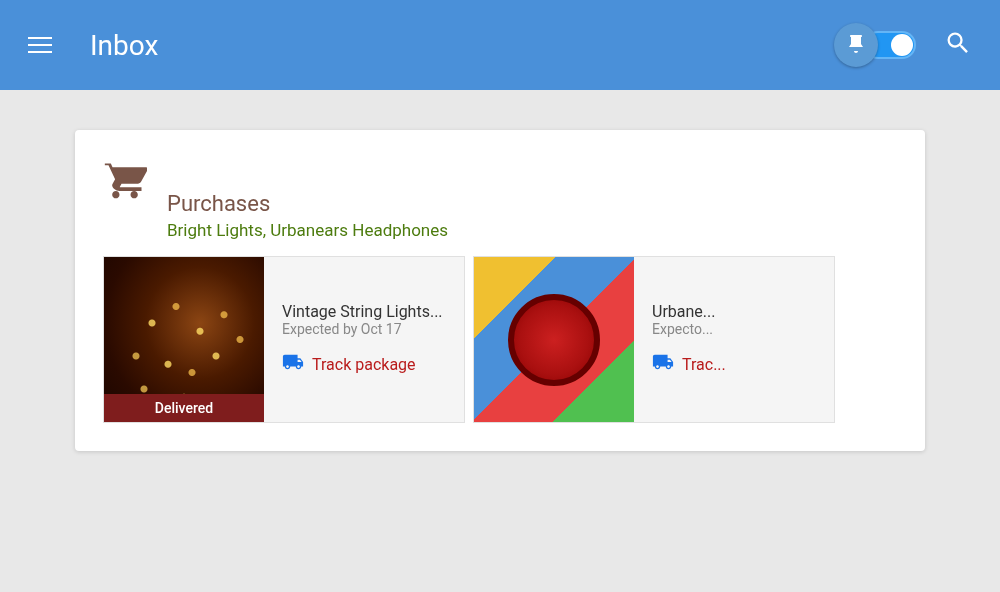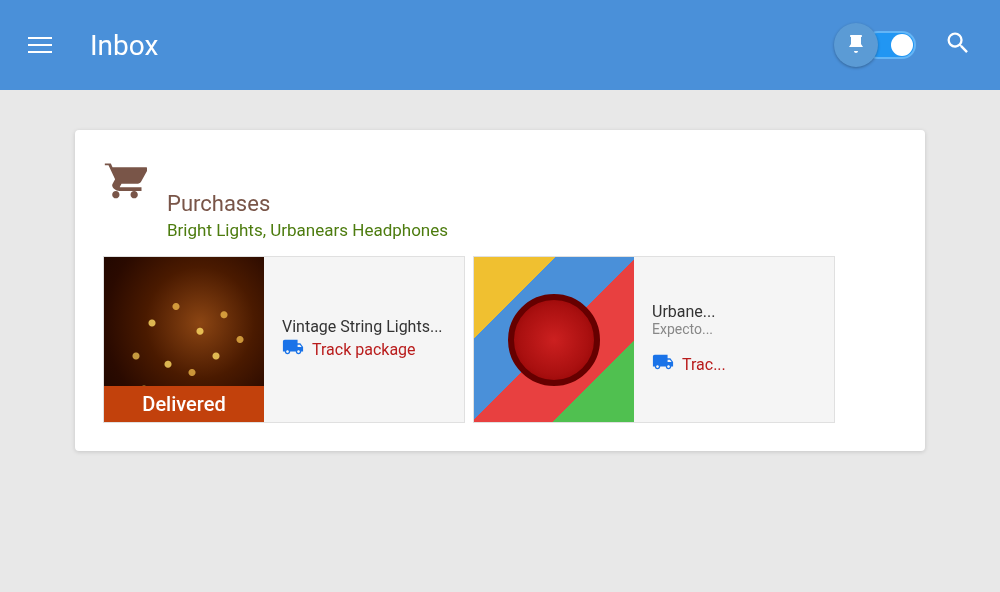--- a/index.html
+++ b/index.html
@@ -211,25 +211,25 @@
       border-radius: 50%;
       background: radial-gradient(circle, #cc2020 0%, #aa1010 60%, #880000 100%);
       border: 6px solid #660000;
     }
 
     .delivered-badge {
       position: absolute;
       bottom: 0;
       left: 0;
       right: 0;
-      background: #c2410c;
+      background: #7f1d1d;
       color: white;
       text-align: center;
       padding: 6px 0;
-      font-size: 20px;
+      font-size: 14px;
       font-weight: 500;
     }
 
     .item-details {
       padding: 16px 18px;
       display: flex;
       flex-direction: column;
       justify-content: center;
       min-width: 200px;
     }
@@ -306,20 +306,21 @@
 
     <div class="items-row">
 
       <div class="purchase-item">
         <div class="item-image-container">
           <div class="string-lights-bg"></div>
           <div class="delivered-badge">Delivered</div>
         </div>
         <div class="item-details">
           <div class="item-name">Vintage String Lights...</div>
+          <div class="item-expected">Expected by Oct 17</div>
           <a class="track-link">
             <span class="truck-icon">
               <svg width="22" height="22" viewBox="0 0 24 24" fill="#1a73e8" xmlns="http://www.w3.org/2000/svg">
                 <path d="M20 8h-3V4H3c-1.1 0-2 .9-2 2v11h2c0 1.66 1.34 3 3 3s3-1.34 3-3h6c0 1.66 1.34 3 3 3s3-1.34 3-3h2v-5l-3-4zM6 18.5c-.83 0-1.5-.67-1.5-1.5s.67-1.5 1.5-1.5 1.5.67 1.5 1.5-.67 1.5-1.5 1.5zm13.5-9l1.96 2.5H17V9.5h2.5zm-1.5 9c-.83 0-1.5-.67-1.5-1.5s.67-1.5 1.5-1.5 1.5.67 1.5 1.5-.67 1.5-1.5 1.5z"></path>
               </svg>
             </span>
             <span>Track package</span>
           </a>
         </div>
       </div>

